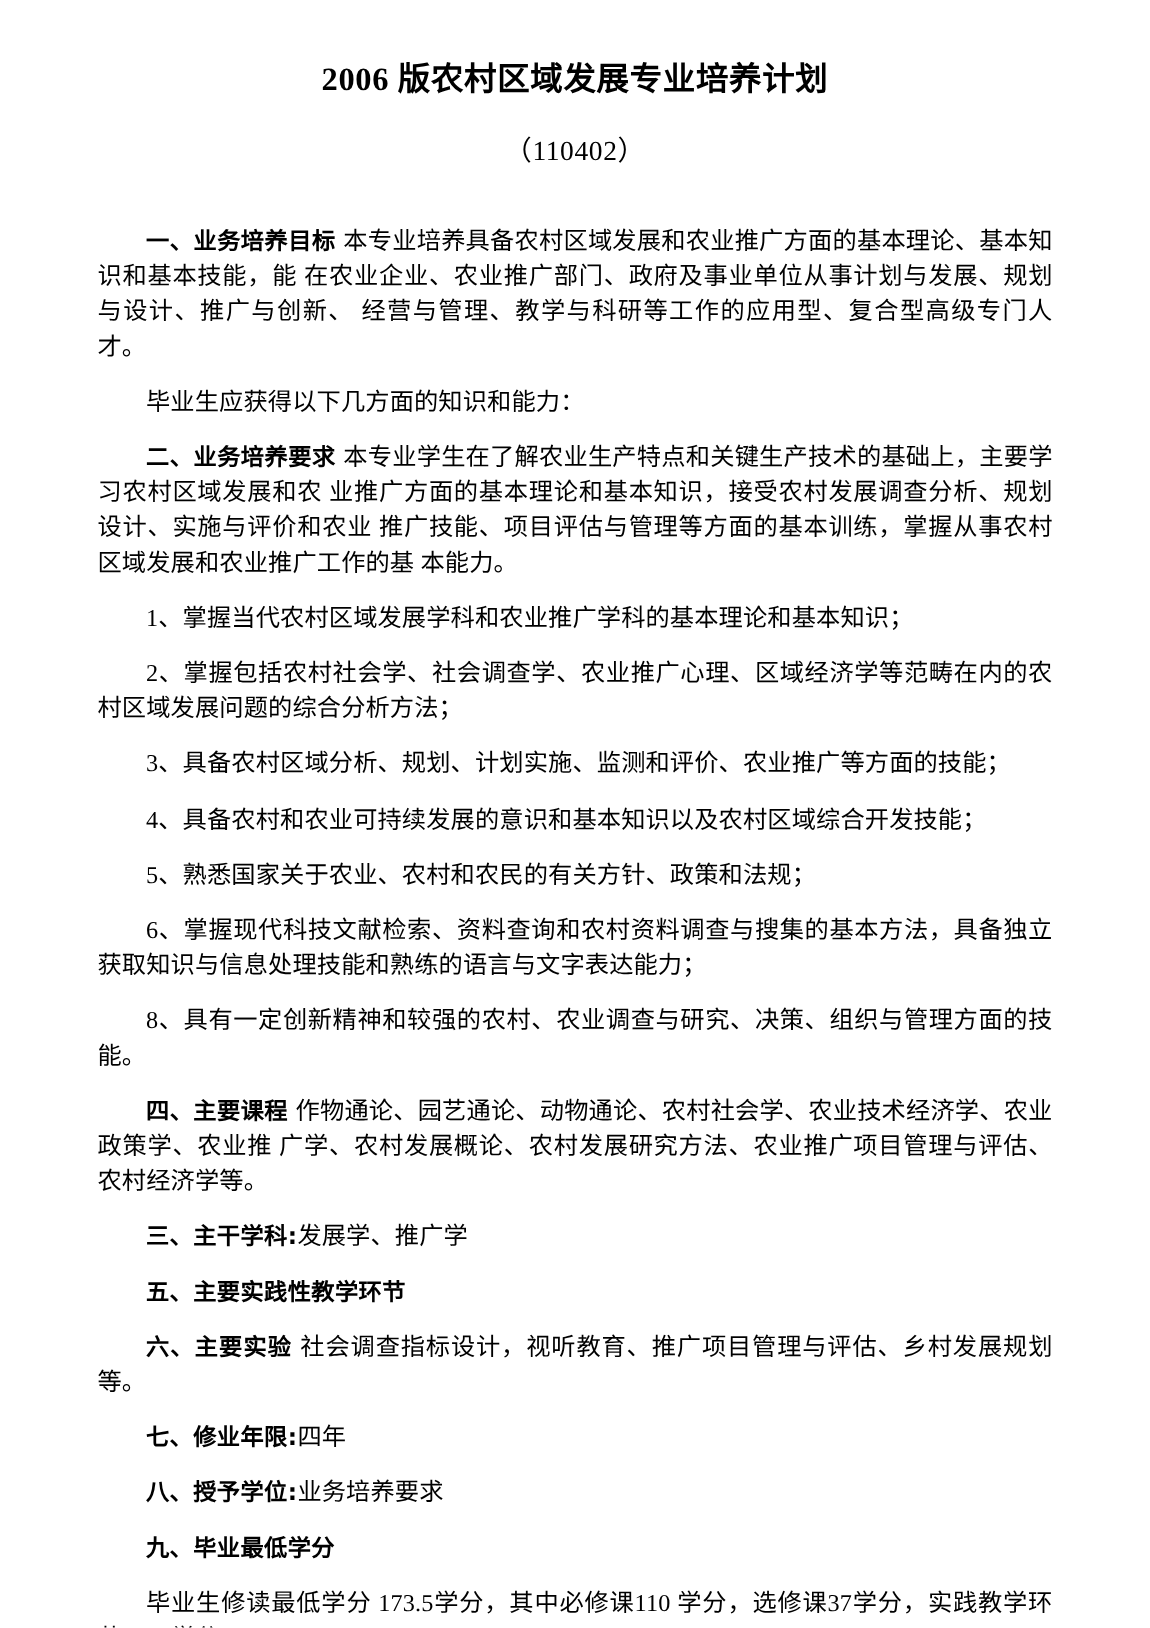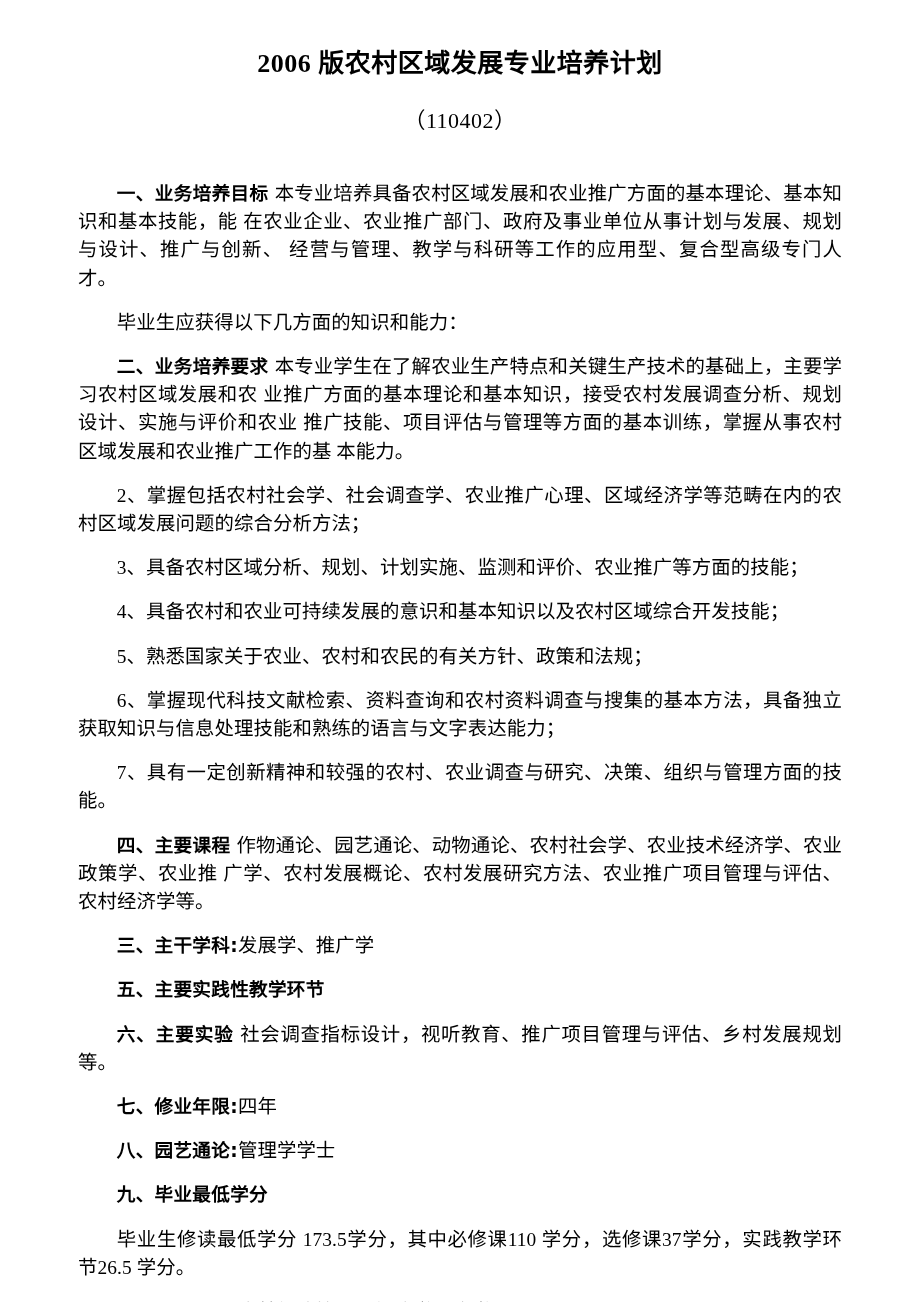--- a/index.html
+++ b/index.html
@@ -85,38 +85,39 @@
     <div class="title-code">（110402）</div>
 
     <div class="content">
 
       <p class="para"><span class="hd">一、业务培养目标</span><span class="hd-sep"></span><span>本专业培养具备农村区域发展和农业推广方面的基本理论、基本知识和基本技能，能 在农业企业、农业推广部门、政府及事业单位从事计划与发展、规划与设计、推广与创新、 经营与管理、教学与科研等工作的应用型、复合型高级专门人才。</span></p>
 
       <p class="para">毕业生应获得以下几方面的知识和能力：</p>
 
       <p class="para"><span class="hd">二、业务培养要求</span><span class="hd-sep"></span><span>本专业学生在了解农业生产特点和关键生产技术的基础上，主要学习农村区域发展和农 业推广方面的基本理论和基本知识，接受农村发展调查分析、规划设计、实施与评价和农业 推广技能、项目评估与管理等方面的基本训练，掌握从事农村区域发展和农业推广工作的基 本能力。</span></p>
 
+      <p class="para">1、掌握当代农村区域发展学科和农业推广学科的基本理论和基本知识；</p>
       <p class="para">2、掌握包括农村社会学、社会调查学、农业推广心理、区域经济学等范畴在内的农村区域发展问题的综合分析方法；</p>
       <p class="para">3、具备农村区域分析、规划、计划实施、监测和评价、农业推广等方面的技能；</p>
       <p class="para">4、具备农村和农业可持续发展的意识和基本知识以及农村区域综合开发技能；</p>
       <p class="para">5、熟悉国家关于农业、农村和农民的有关方针、政策和法规；</p>
       <p class="para">6、掌握现代科技文献检索、资料查询和农村资料调查与搜集的基本方法，具备独立获取知识与信息处理技能和熟练的语言与文字表达能力；</p>
-      <p class="para">7、具有一定创新精神和较强的农村、农业调查与研究、决策、组织与管理方面的技能。</p>
+      <p class="para">8、具有一定创新精神和较强的农村、农业调查与研究、决策、组织与管理方面的技能。</p>
 
       <p class="para"><span class="hd">四、主要课程</span><span class="hd-sep"></span><span>作物通论、园艺通论、动物通论、农村社会学、农业技术经济学、农业政策学、农业推 广学、农村发展概论、农村发展研究方法、农业推广项目管理与评估、农村经济学等。</span></p>
 
       <p class="para"><span class="hd">三、主干学科:</span><span>发展学、推广学</span></p>
 
       <p class="para"><span class="hd">五、主要实践性教学环节</span></p>
 
       <p class="para"><span class="hd">六、主要实验</span><span class="hd-sep"></span><span>社会调查指标设计，视听教育、推广项目管理与评估、乡村发展规划等。</span></p>
 
       <p class="para"><span class="hd">七、修业年限:</span><span>四年</span></p>
 
-      <p class="para"><span class="hd">八、园艺通论:</span><span>管理学学士</span></p>
+      <p class="para"><span class="hd">八、授予学位:</span><span>业务培养要求</span></p>
 
       <p class="para"><span class="hd">九、毕业最低学分</span></p>
       <p class="para">毕业生修读最低学分 173.5学分，其中必修课110 学分，选修课37学分，实践教学环节26.5 学分。</p>
 
       <p class="para"><span class="hd">十、相近专业:</span><span>农林经济管理、经济学、农学</span></p>
 
     </div>
   </div>
 </div>
 

